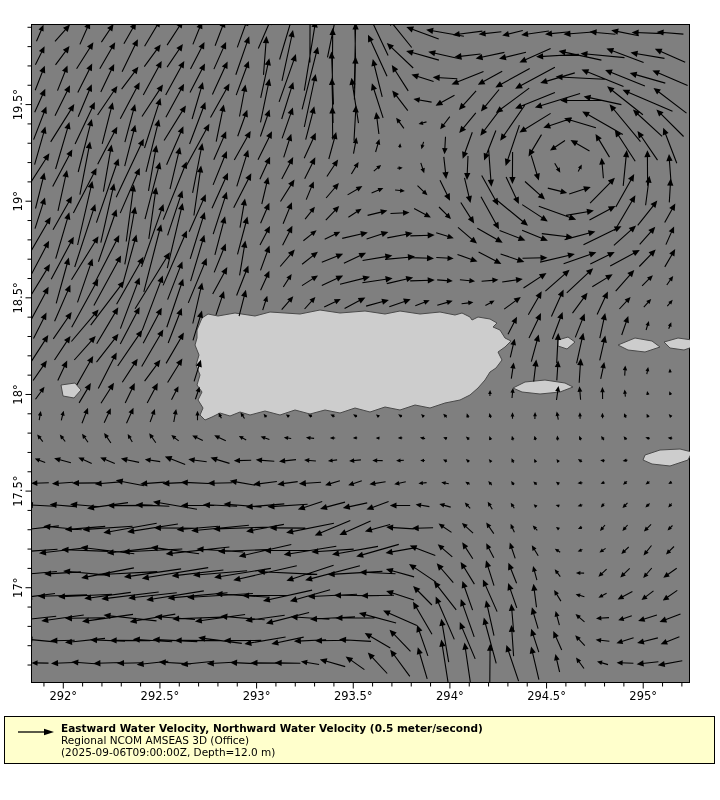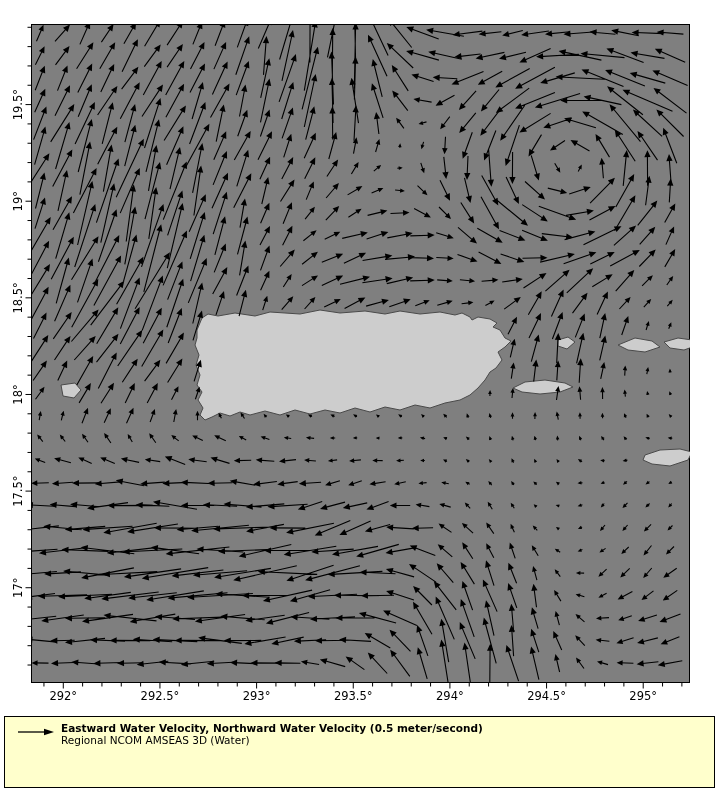--- a/index.html
+++ b/index.html
@@ -122,22 +122,23 @@
       <text x="643.2185391610407" y="699.5" text-anchor="middle">295°</text>
       <text x="18" y="587.7252199413493" text-anchor="middle" dominant-baseline="central" transform="rotate(-90 18 587.7252199413493)">17°</text>
       <text x="18" y="491.09765395894453" text-anchor="middle" dominant-baseline="central" transform="rotate(-90 18 491.09765395894453)">17.5°</text>
       <text x="18" y="394.47008797653984" text-anchor="middle" dominant-baseline="central" transform="rotate(-90 18 394.47008797653984)">18°</text>
       <text x="18" y="297.84252199413515" text-anchor="middle" dominant-baseline="central" transform="rotate(-90 18 297.84252199413515)">18.5°</text>
       <text x="18" y="201.2149560117305" text-anchor="middle" dominant-baseline="central" transform="rotate(-90 18 201.2149560117305)">19°</text>
       <text x="18" y="104.58739002932582" text-anchor="middle" dominant-baseline="central" transform="rotate(-90 18 104.58739002932582)">19.5°</text>
     </g>
   </svg>
 
-<div class="legend" id="legend-box" style="left: 4px; top: 716px; width: 711px; height: 72px; background: rgb(255, 255, 204); border-color: rgb(0, 0, 0);">
+<div class="legend" id="legend-box" style="left: 4px; top: 716px; width: 711px; height: 48px; background: rgb(255, 255, 204); border-color: rgb(0, 0, 0);">
   <svg class="legend-arrow" width="38" height="10">
     <line x1="1" y1="5" x2="29" y2="5" stroke="#000" stroke-width="1.3"></line>
     <polygon points="37,5 27,1.8 27,8.2" fill="#000"></polygon>
   </svg>
   <div class="legend-text">
     <div class="legend-line bold">Eastward Water Velocity, Northward Water Velocity (0.5 meter/second)</div>
-    <div class="legend-line">Regional NCOM AMSEAS 3D (Water)</div>
+    <div class="legend-line">Regional NCOM AMSEAS 3D (Office)</div>
+    <div class="legend-line">(2025-09-06T09:00:00Z, Depth=12.0 m)</div>
   </div>
 </div>
 
 </body></html>

